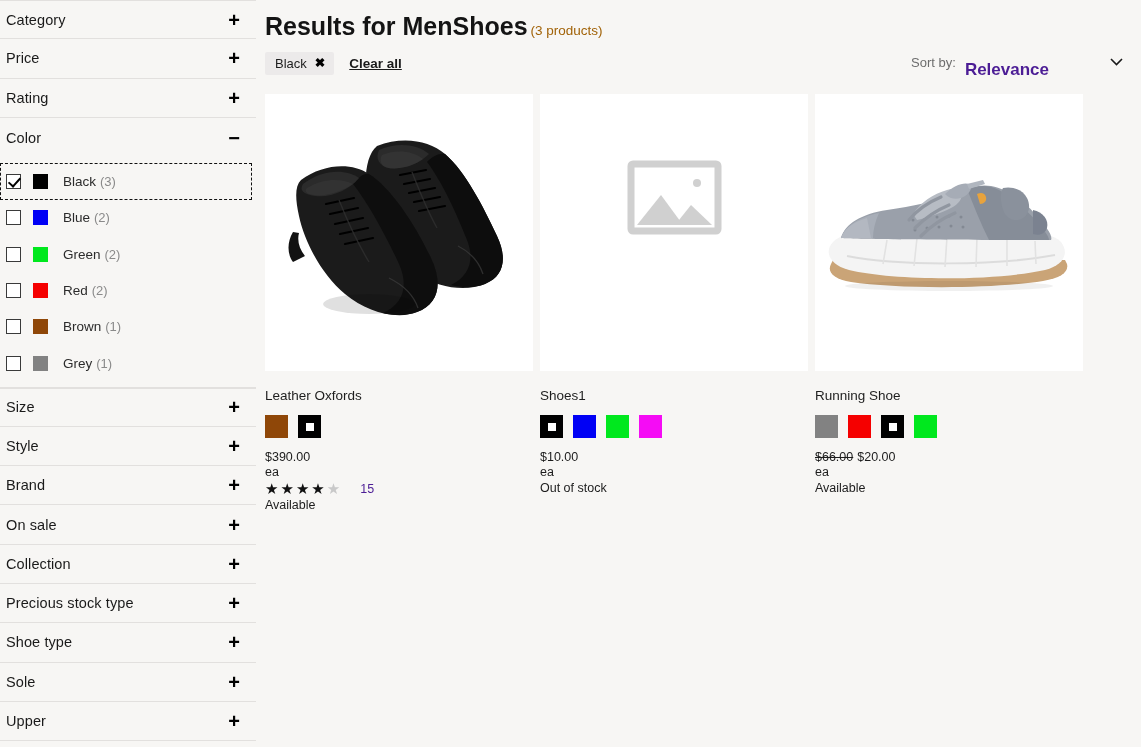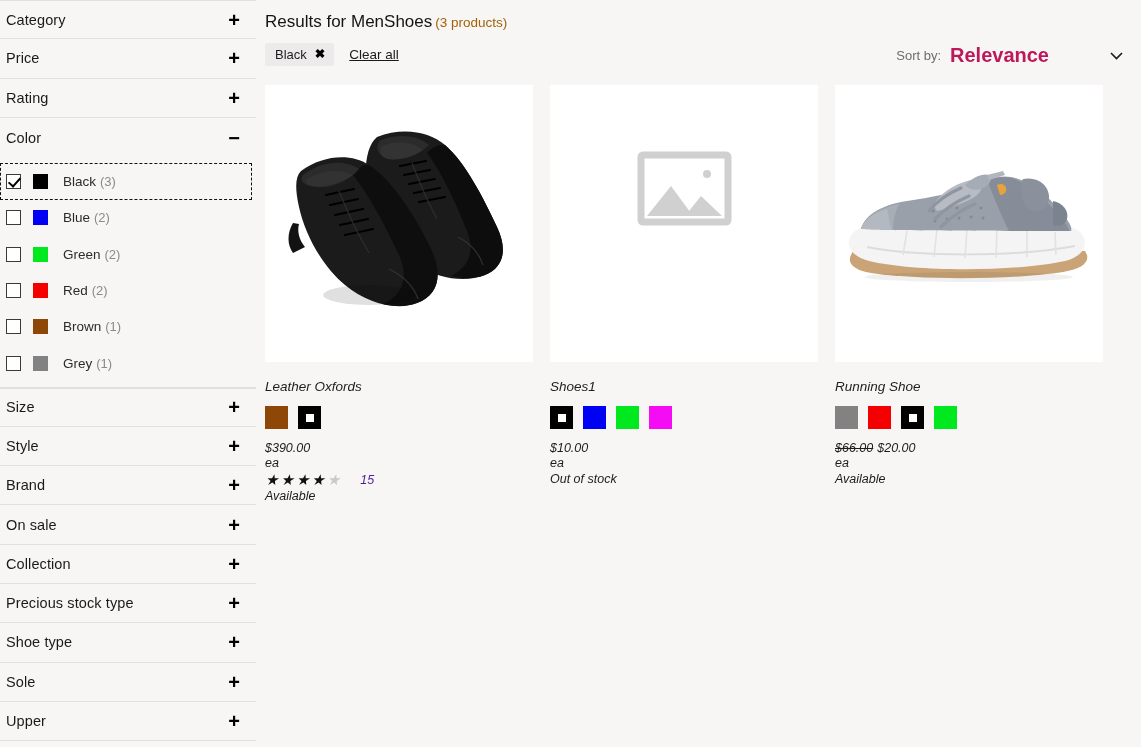--- a/index.html
+++ b/index.html
@@ -61,54 +61,53 @@
     border: solid #000; border-width: 0 2px 2px 0;
     transform: rotate(42deg);
   }
   .swatch-sm { width: 15px; height: 15px; flex: 0 0 15px; margin-right: 15px; }
   .color-name { font-size: 13.5px; color: #2b2b2b; }
   .color-count { font-size: 13px; color: #8a8a8a; margin-left: 4px; }
 
   
   .main { flex: 1; height: 747px; padding: 0; position: relative; }
   .results-head { padding: 12px 0 0 9px; }
-  .results-title { font-size: 17px; font-weight: 400; color: #141414; display: inline; }
+  .results-title { font-size: 25px; font-weight: 700; color: #141414; display: inline; }
   .results-count { font-size: 13.5px; color: #a16207; display: inline; margin-left: 3px; }
 
   .chips-row { display: flex; align-items: center; margin-top: 11px; padding-left: 9px; }
   .chip {
     display: inline-flex; align-items: center; gap: 8px;
     background: #eceaea; border-radius: 2px;
     padding: 4px 9px 4px 10px;
     font-size: 13px; color: #1d1d1d;
     cursor: pointer;
   }
   .chip-x { font-size: 12.5px; font-weight: 700; color: #000; line-height: 1; }
   .clear-all {
     margin-left: 15px; font-size: 13.5px; color: #1a1a1a;
-    text-decoration: underline; cursor: pointer;
+    text-decoration: underline; cursor: pointer; font-weight: bold;
   }
 
   .sort-wrap {
     position: absolute; right: 18px; top: 44px;
     display: flex; align-items: center; gap: 9px; cursor: pointer;
   }
   .sort-label { font-size: 13px; color: #6d6d6d; text-align: center; }
-  .sort-value { font-size: 20px; font-weight: 700; color: #be185d; }
+  .sort-value { font-size: 17px; font-weight: 700; color: #4c1d95; margin-top: 16px; }
   .sort-chevron {
     width: 20px; text-align: right; color: #1a1a1a;
     font-size: 12px; margin-left: 45px;
   }
 
   
   .grid {
-    display: flex; gap: 17px;
+    display: flex; gap: 7px;
     padding: 0 16px 0 9px;
     margin-top: 19px;
-    font-style: italic;
   }
   .card { width: 268px; }
   .card-img {
     width: 268px; height: 277px;
     background: #ffffff;
     display: flex; align-items: center; justify-content: center;
     overflow: hidden;
   }
   .card-title { font-size: 13.5px; color: #1e1e1e; margin-top: 17px; }
   .sw-row { display: flex; gap: 10px; margin-top: 12px; }

